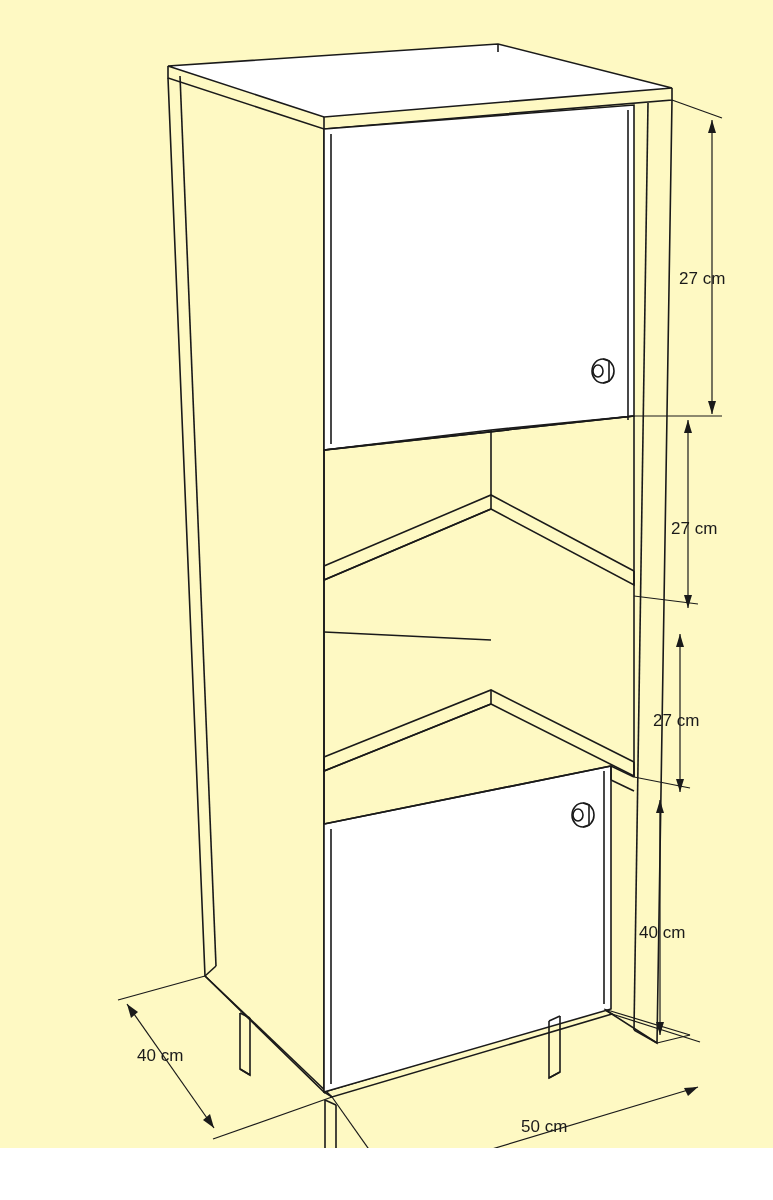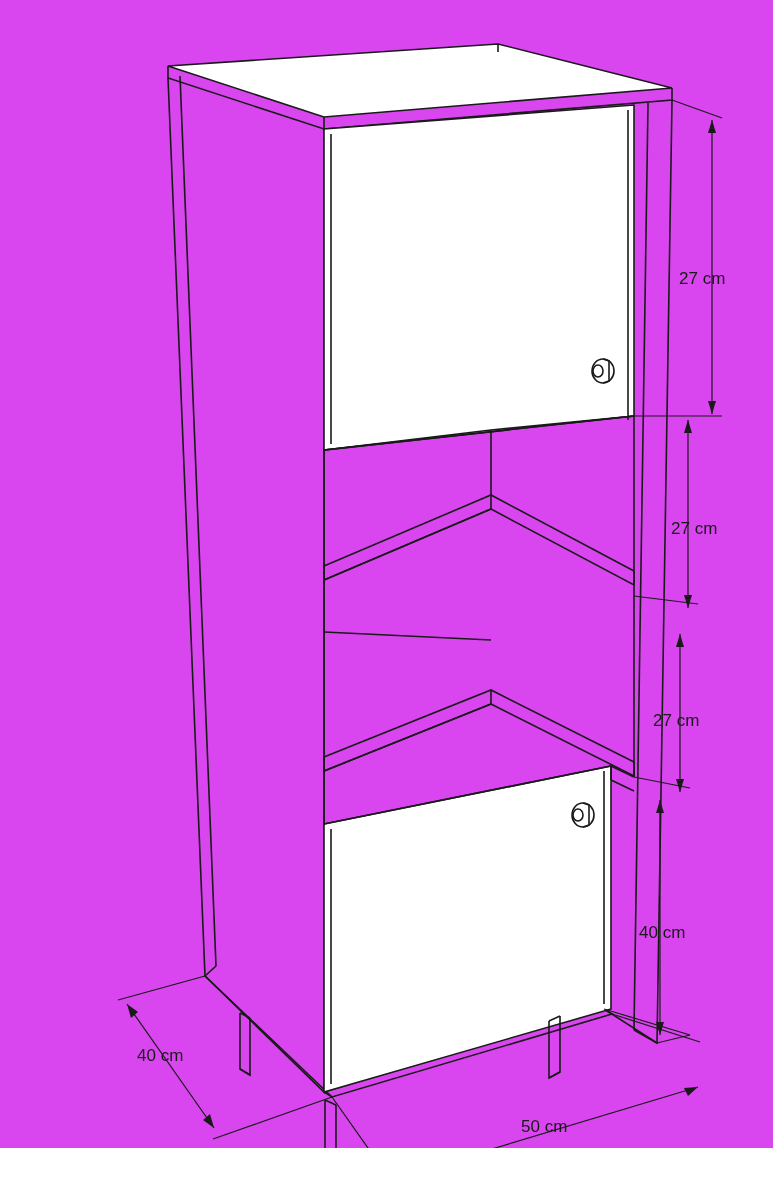--- a/index.html
+++ b/index.html
@@ -7,21 +7,21 @@
     padding: 0;
     background: #ffffff;
   }
   body {
     font-family: "Liberation Sans", sans-serif;
   }
   #stage {
     position: relative;
     width: 773px;
     height: 1148px;
-    background: #d946ef;
+    background: #fef9c3;
     overflow: hidden;
   }
   #stage svg {
     position: absolute;
     left: 0;
     top: 0;
   }
   .dim-label {
     position: absolute;
     font-family: "Liberation Sans", sans-serif;

